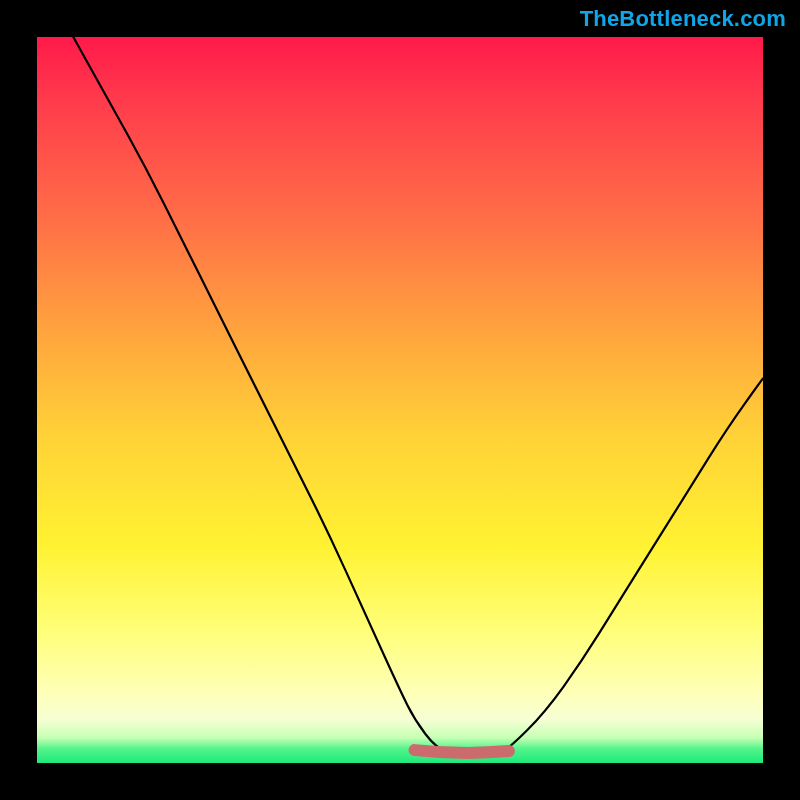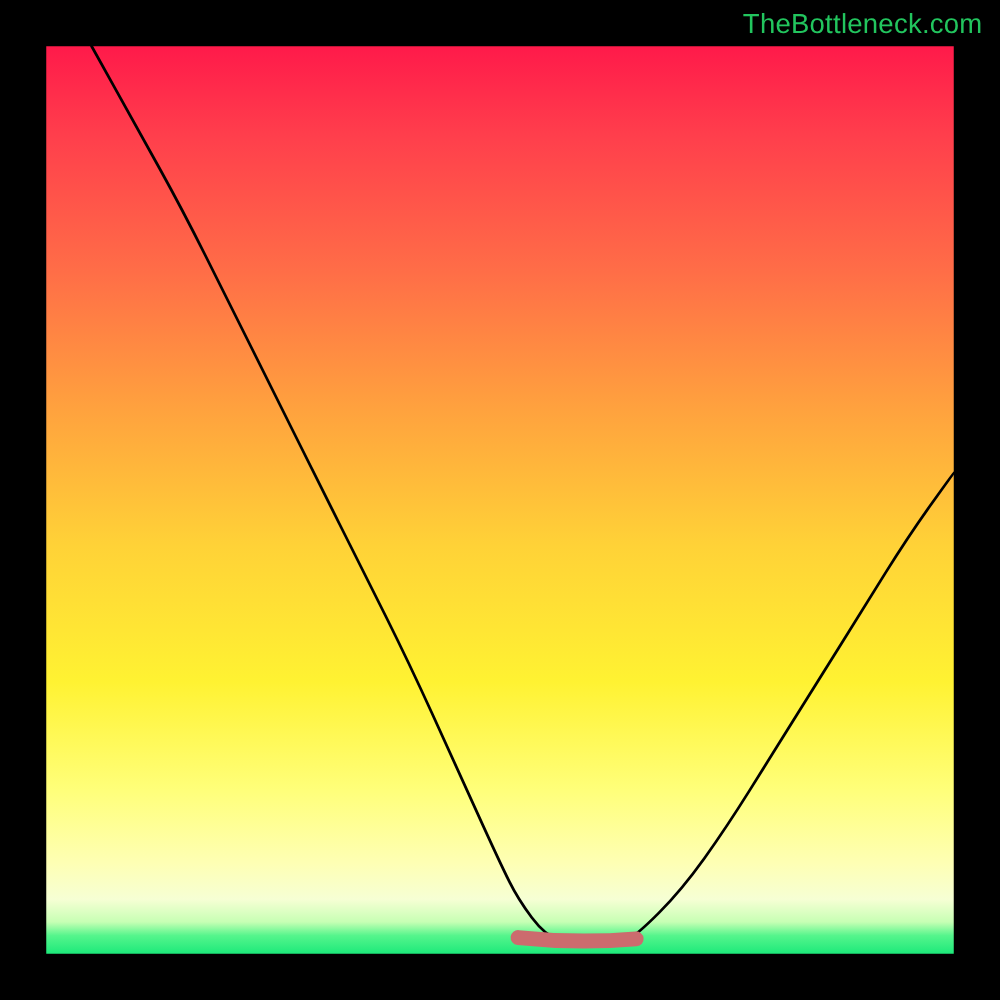--- a/index.html
+++ b/index.html
@@ -36,23 +36,23 @@
       #f6ffd4 94%,
       #c7ffb4 96.5%,
       #55f58c 98%,
       #1de97a 100%
     );
   }
   .watermark {
     position: absolute;
     top: 6px;
     right: 14px;
-    color: #22c55e;
+    color: #0ea5e9;
     font-size: 22px;
-    font-weight: 400;
+    font-weight: 700;
     letter-spacing: 0.2px;
     user-select: none;
   }
   svg.curve-layer {
     position: absolute;
     left: 0;
     top: 0;
     width: 726px;
     height: 726px;
     overflow: visible;

